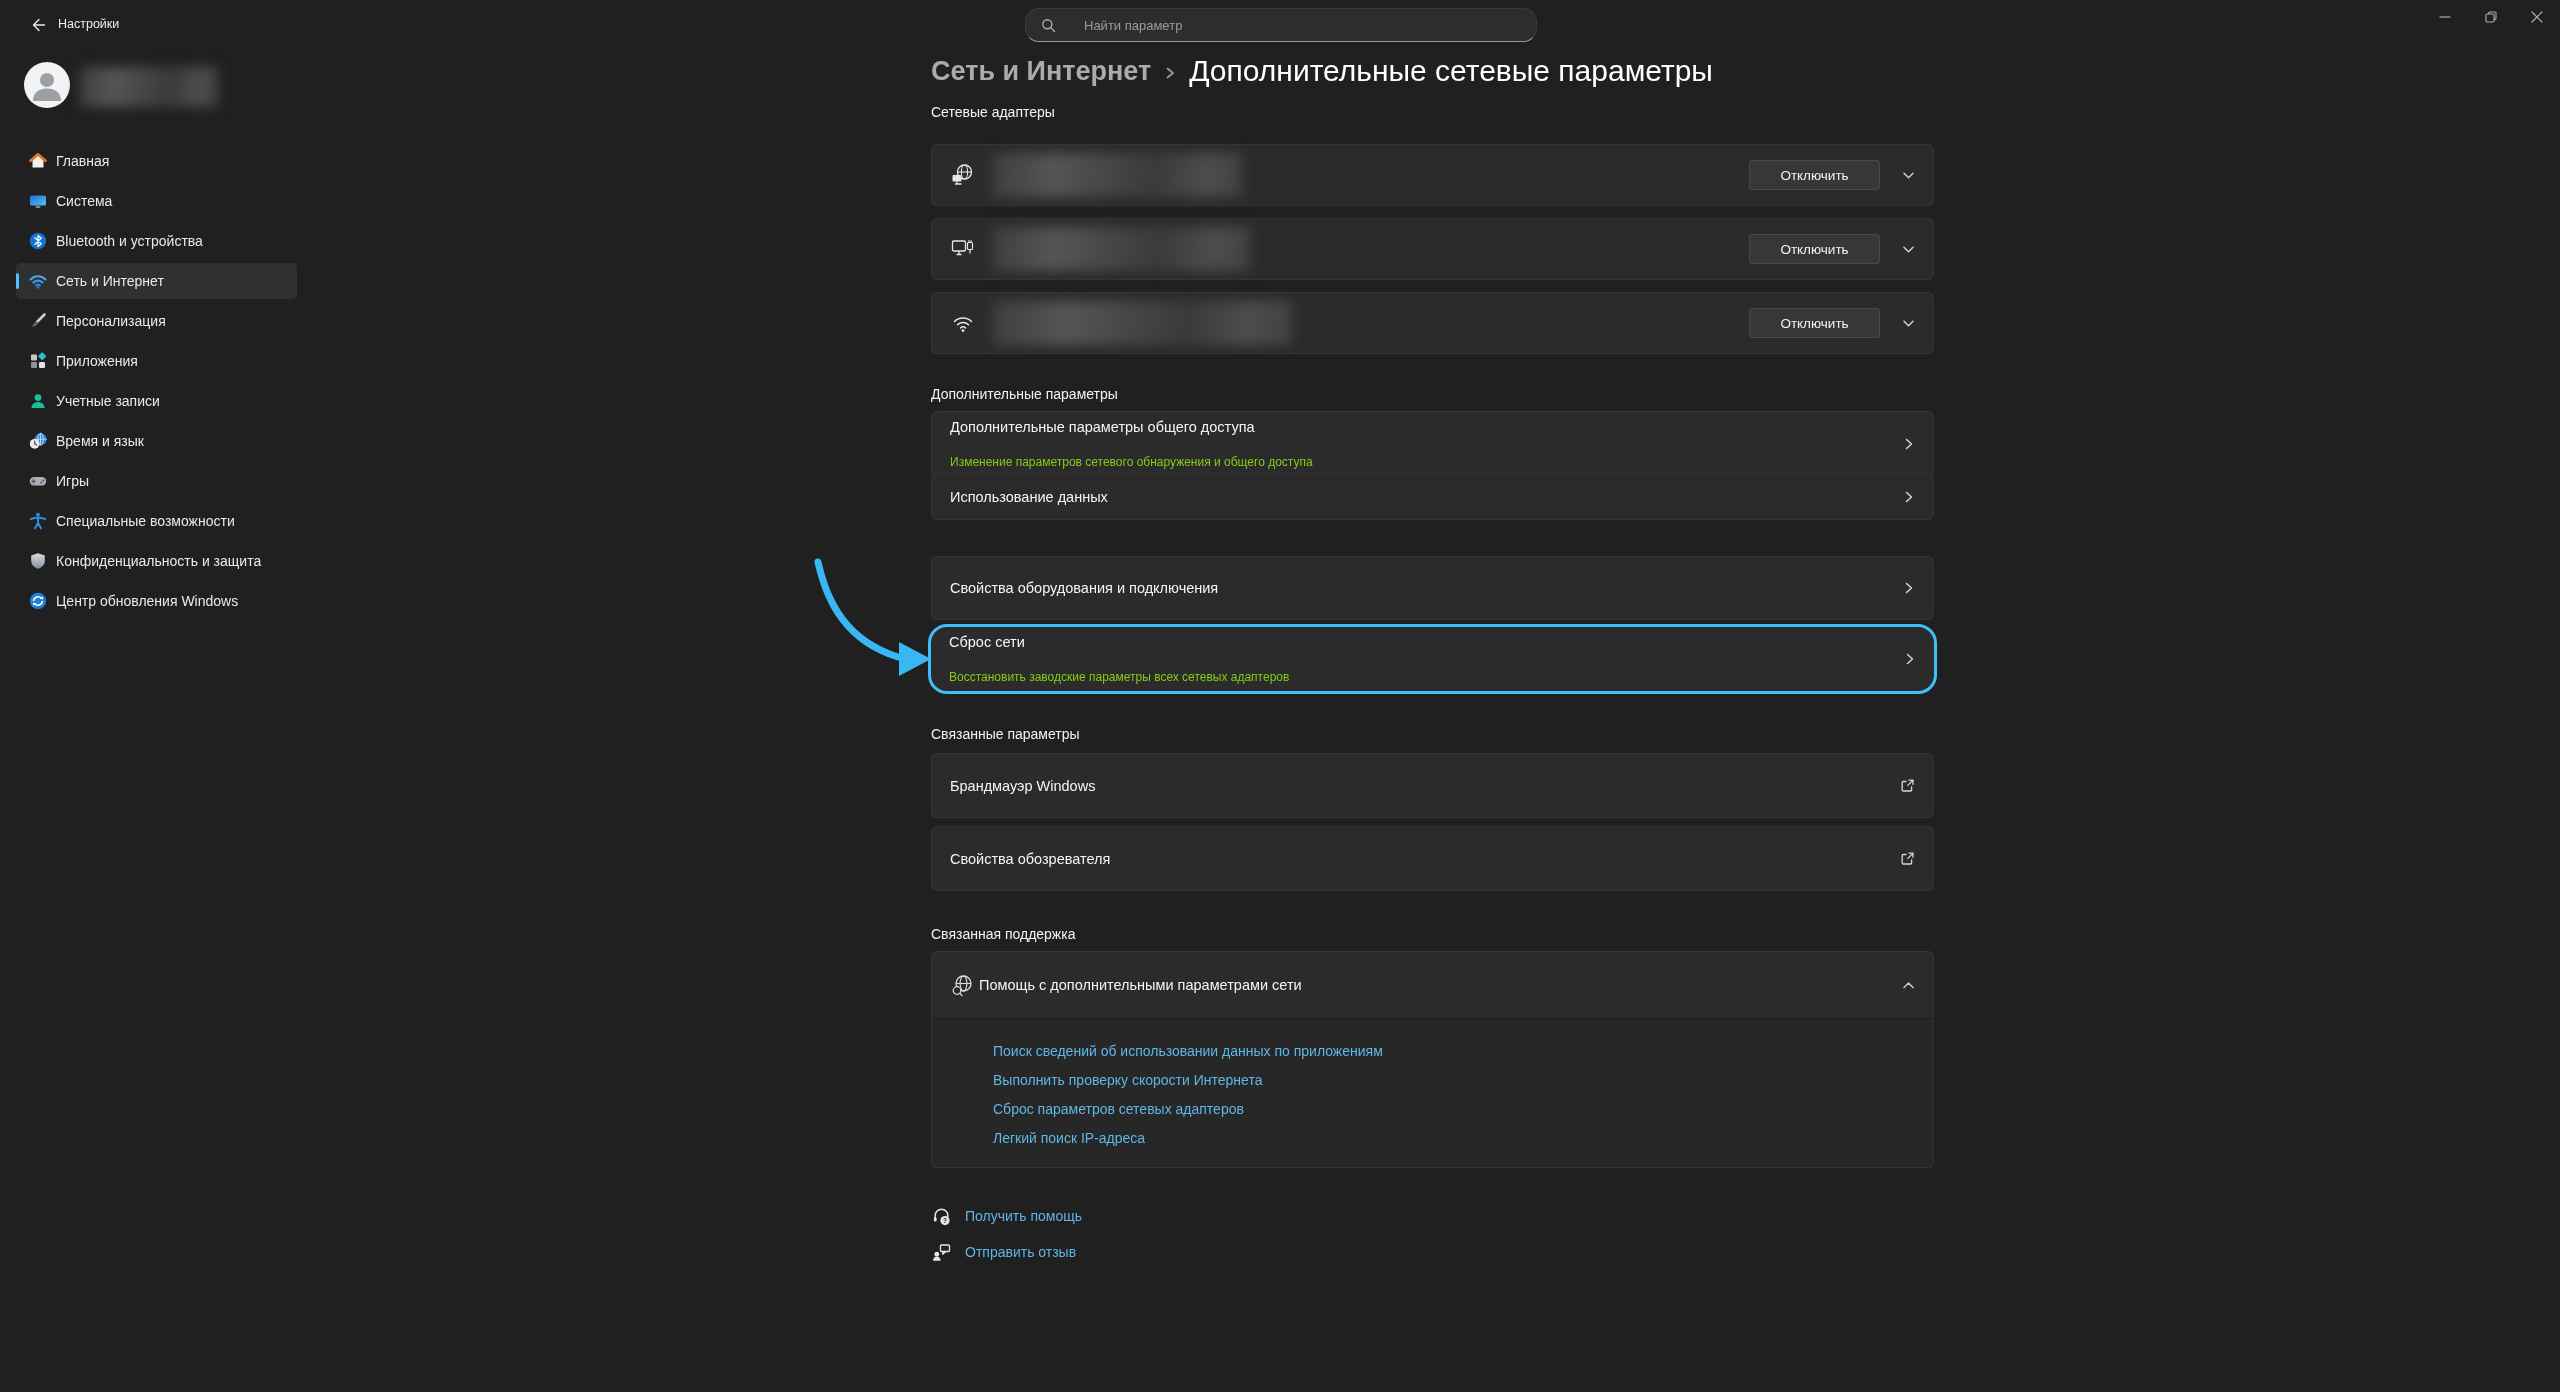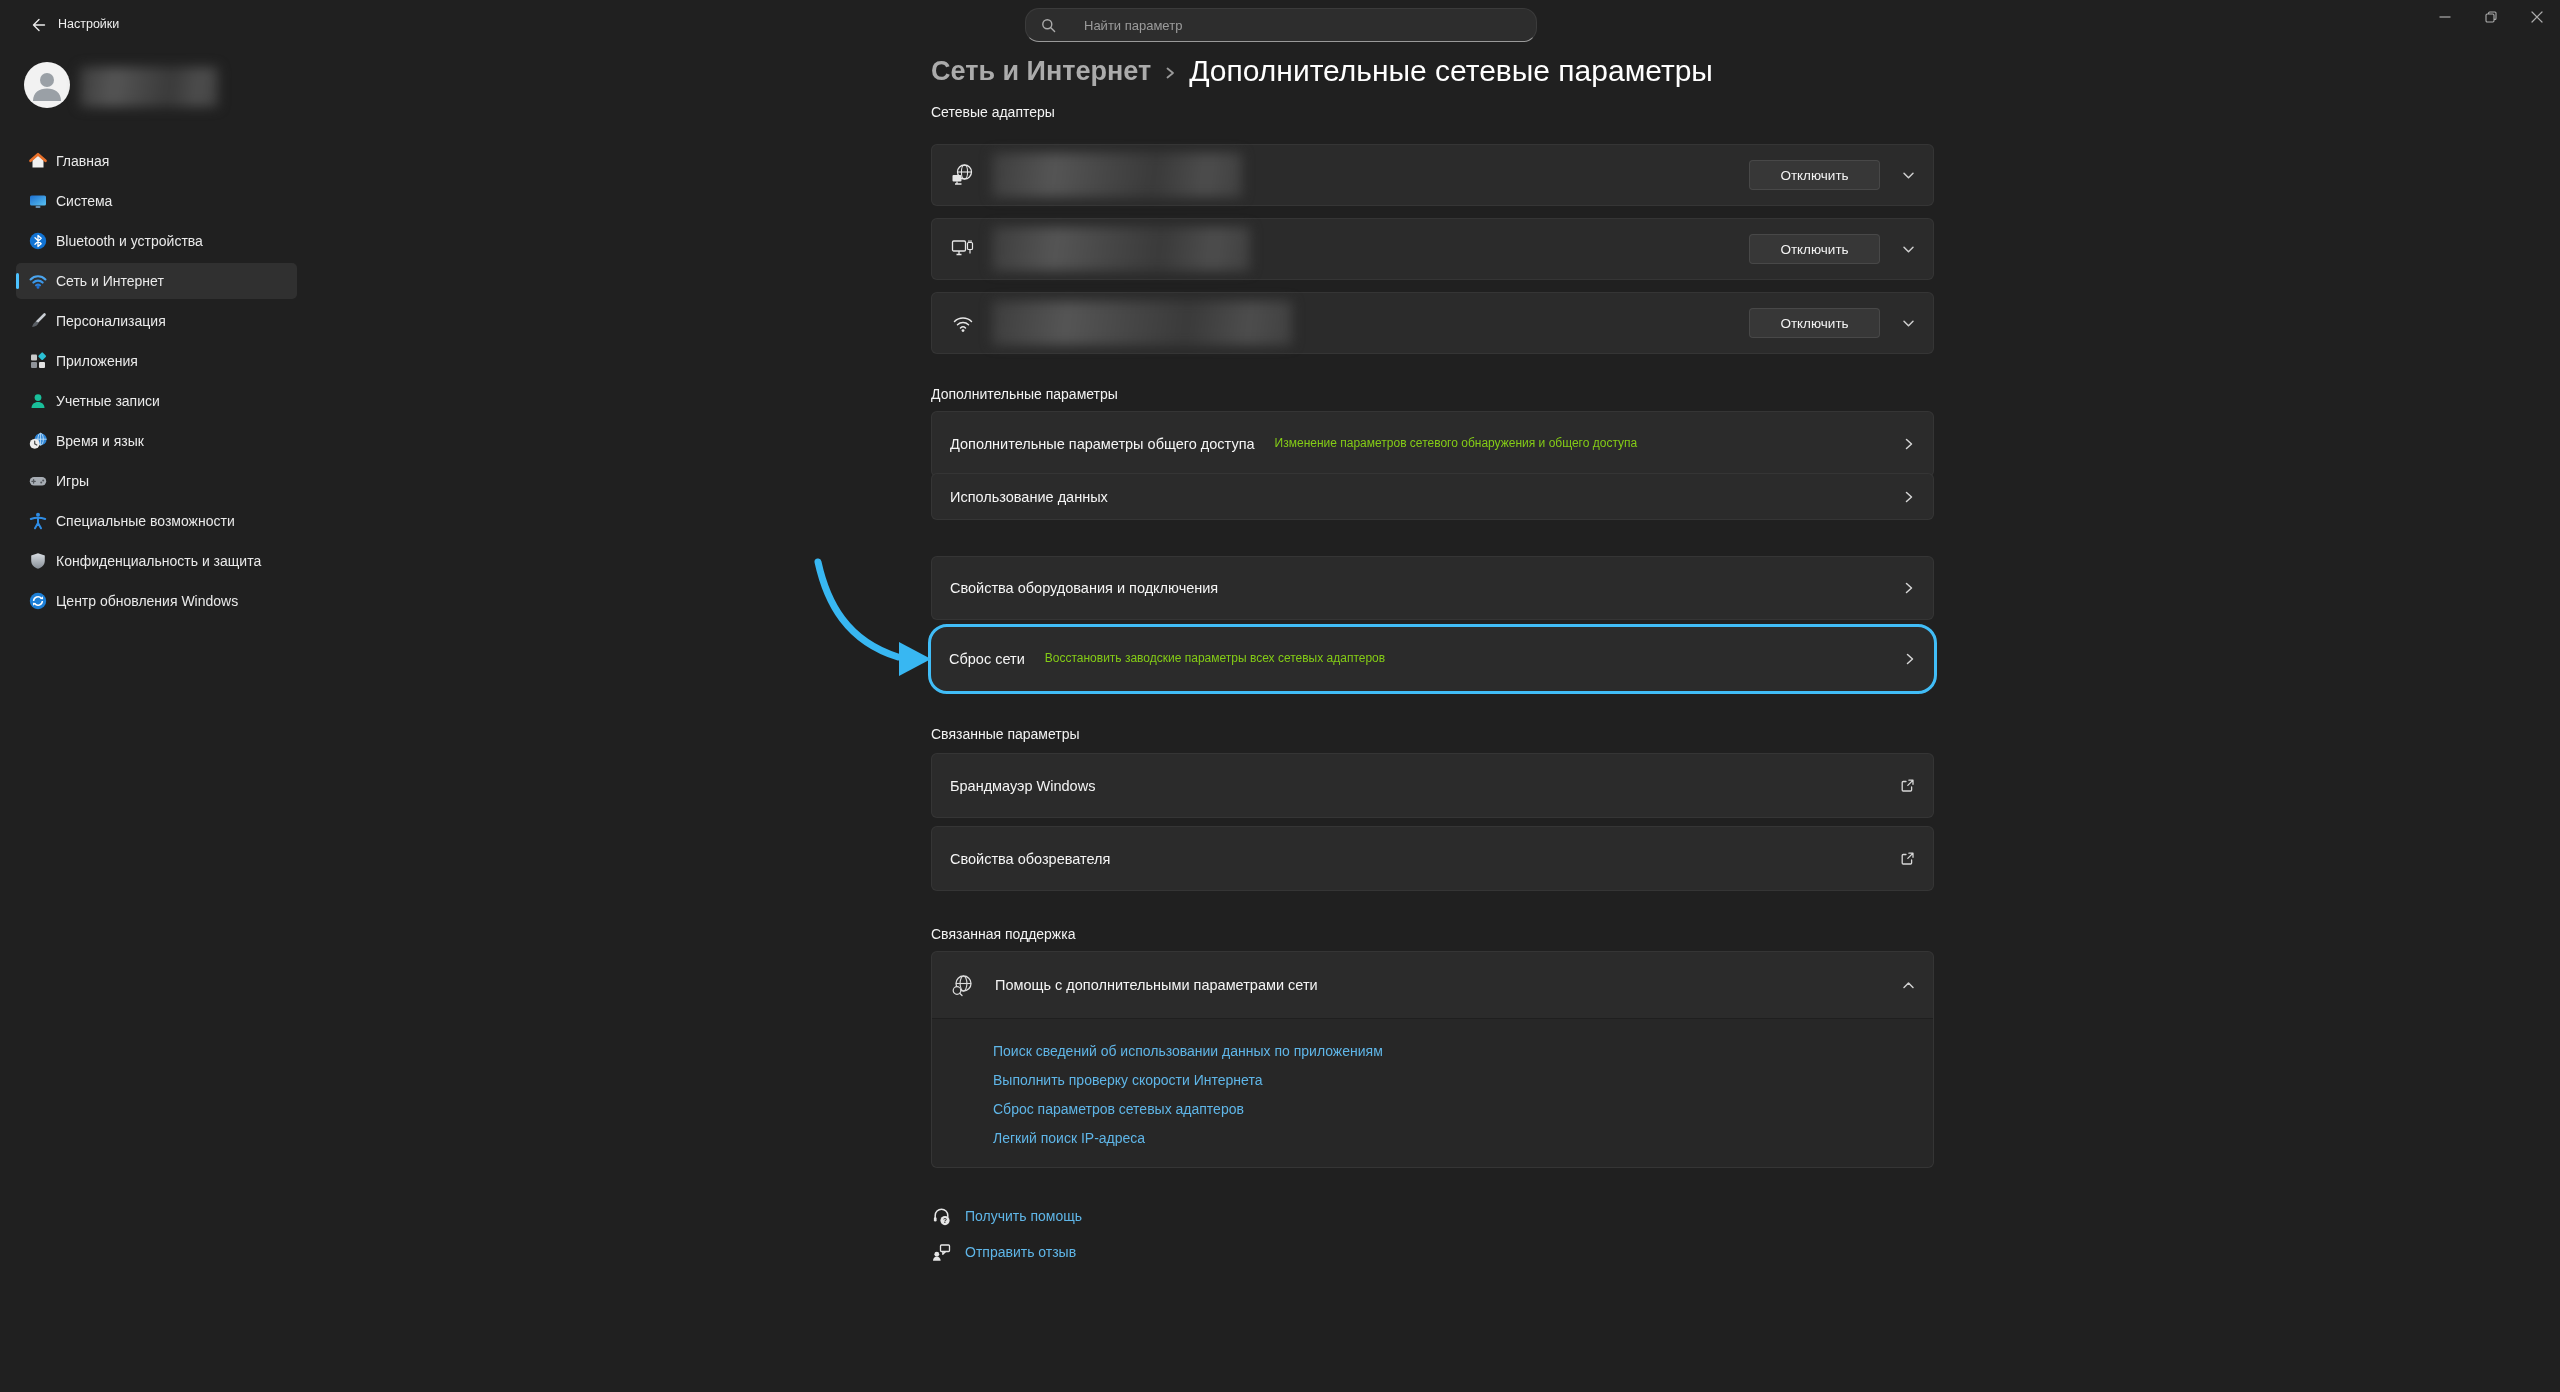--- a/index.html
+++ b/index.html
@@ -39,28 +39,28 @@
   .crumb-current{font-size:30px;font-weight:400;color:#ffffff}
 
   .section-label{left:931px;font-size:14px;font-weight:400;color:#f3f3f3}
 
   .card{position:absolute;left:931px;width:1003px;background:#2b2b2b;border:1px solid rgba(255,255,255,.05);border-radius:6px;display:flex;align-items:center;padding:0 18px}
   .card .chev{margin-left:auto;display:flex;align-items:center}
   .adapter-redacted{height:44px;margin-left:16px}
   .disable-btn{margin-left:auto;width:131px;height:30px;background:#373737;border:1px solid rgba(255,255,255,.085);border-radius:4px;color:#f3f3f3;font-size:13.5px;display:flex;align-items:center;justify-content:center;font-family:inherit}
   .adapter-card .chev{margin-left:22px}
 
-  .titles{display:flex;flex-direction:row;gap:20px}
+  .titles{display:flex;flex-direction:column;gap:20px}
   .card-title{font-size:14.5px;color:#f5f5f5}
   .card-sub{font-size:12px;color:#84cc16}
 
   .hl-card{left:928px;width:1009px;border:3px solid var(--highlight_border,#41bdf7);border-radius:19px;background:#2b2b2b;padding:0 18px}
 
   .support-card{flex-direction:column;align-items:stretch;padding:0}
-  .support-head{height:66px;display:flex;align-items:center;padding:0 18px;gap:20px}
+  .support-head{height:66px;display:flex;align-items:center;padding:0 18px;gap:4px}
   .support-body{background:#272727;border-top:1px solid #1f1f1f;border-radius:0 0 6px 6px;padding:18px 18px 14px 61px}
   .support-link{display:block;font-size:14px;line-height:29px;color:var(--link,#5fb6e8)}
   .support-title{font-size:14.5px;color:#f5f5f5}
 
   .footer-row{left:931px;height:32px;display:flex;align-items:center;gap:13px}
   .footer-row .flabel{font-size:14px;color:var(--link,#5fb6e8)}
 
   .annotation{left:0;top:0;width:2560px;height:1392px;pointer-events:none}
   svg{display:block}
 </style>

